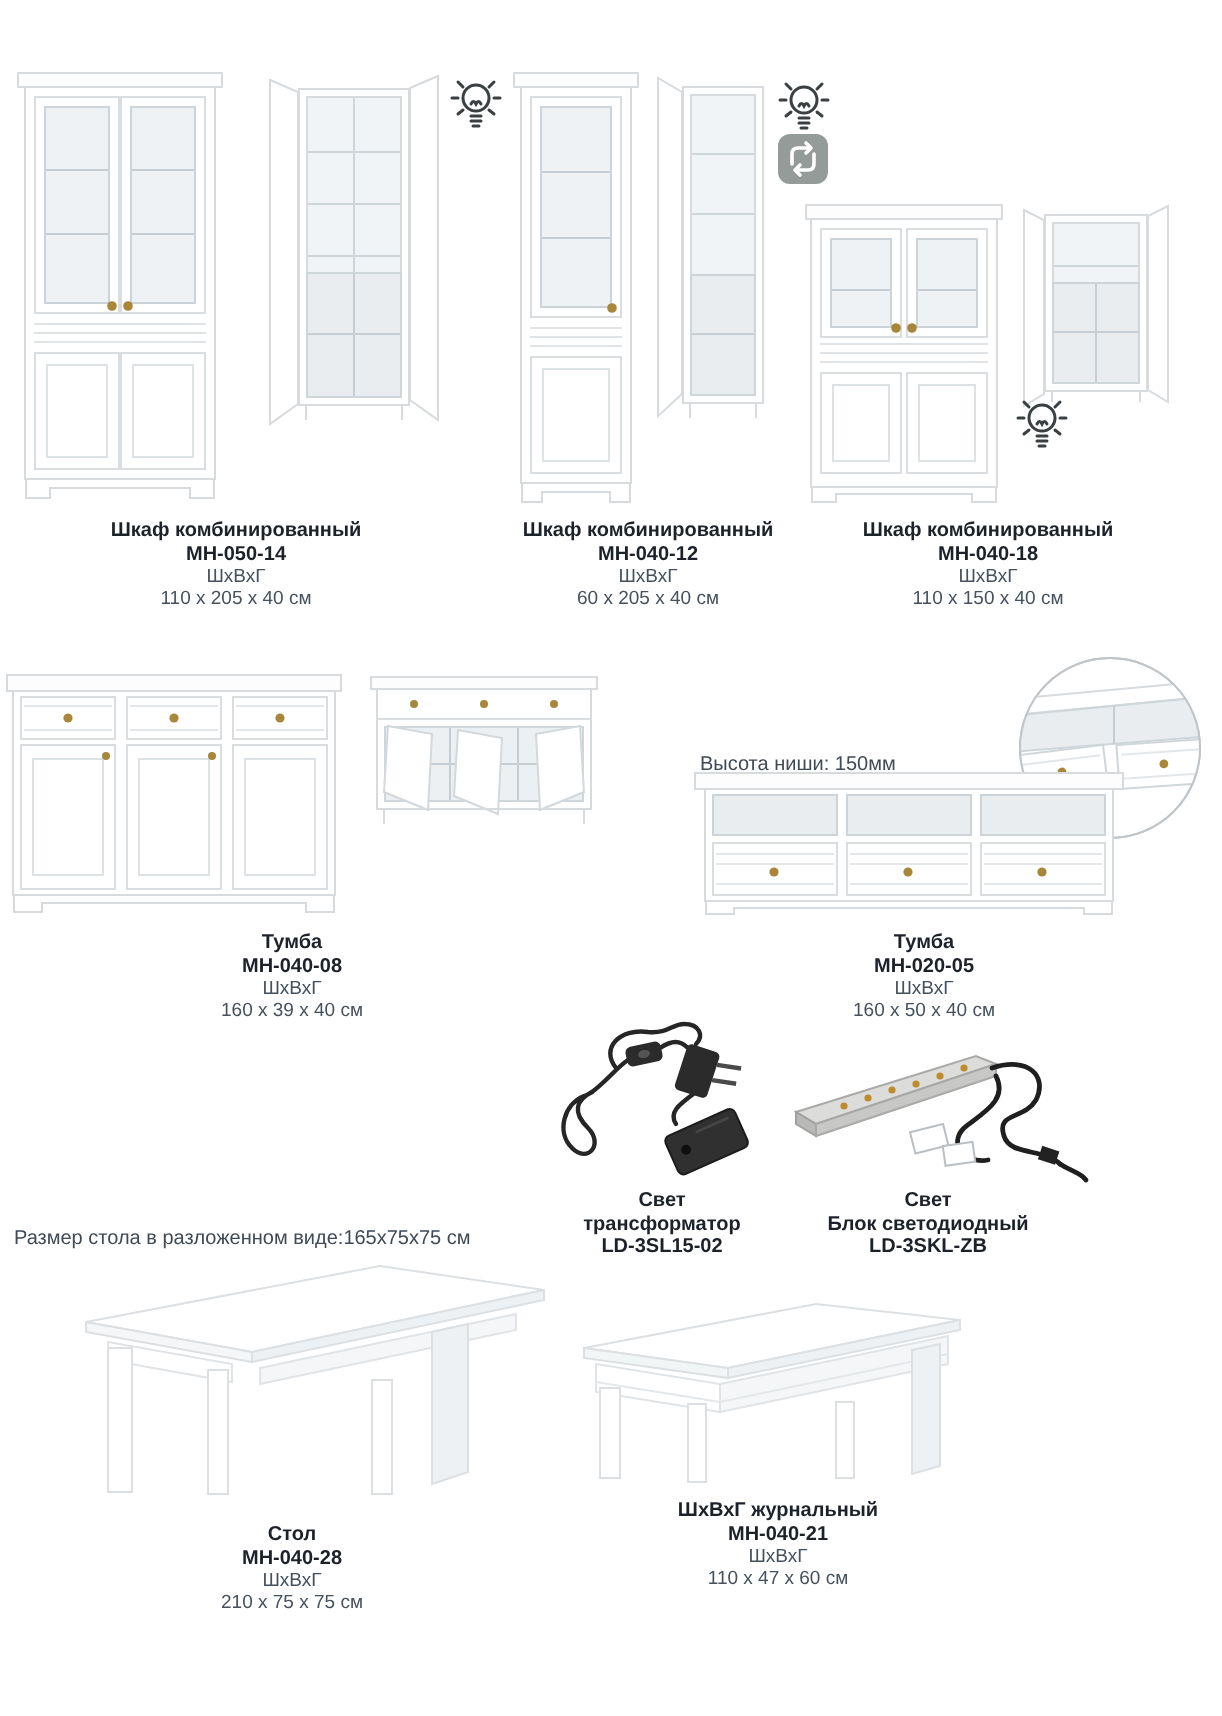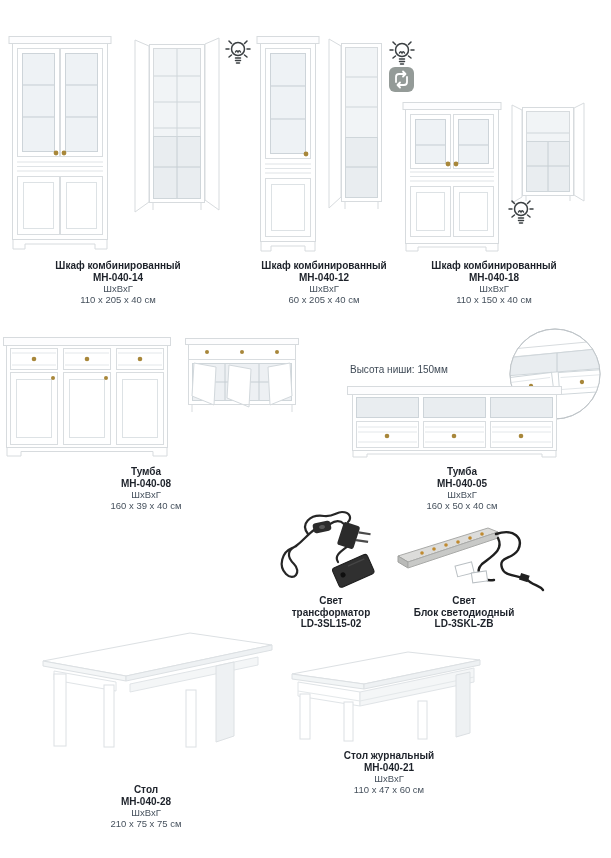--- a/index.html
+++ b/index.html
@@ -2,21 +2,21 @@
 <html><head>
 <meta charset="utf-8">
 <style>
   html,body{margin:0;padding:0;background:#fff;}
   .page{position:relative;width:611px;height:858px;background:#ffffff;overflow:hidden;
         font-family:"Liberation Sans", sans-serif;}
   .img{position:absolute;}
   .label{position:absolute;width:170px;text-align:center;}
   .lname{font-size:10px;font-weight:bold;color:#1d222a;line-height:11.5px;}
   .ldims{font-size:9.5px;color:#46515d;line-height:11px;}
-  .note{position:absolute;font-size:10px;color:#3f4a56;white-space:nowrap;}
+  .note{position:absolute;font-size:10px;color:#3f4a56;white-space:nowrap;margin-top:13px;}
 </style>
 </head>
 <body>
 
 <div class="page">
 
   <svg class="img" style="left:8px;top:33px" width="104" height="218" viewBox="0 0 104 218">
     <g>
       <rect x="1" y="3.5" width="102" height="7" fill="#fdfdfe" stroke="#d7dbde"></rect>
       <rect x="4.5" y="10.5" width="95" height="196" fill="#ffffff" stroke="#d7dbde"></rect>
@@ -75,21 +75,21 @@
         <line x1="22" y1="12" x2="25" y2="12"></line>
       <line x1="4" y1="4" x2="6.5" y2="6.5"></line>
         <line x1="22" y1="4" x2="19.5" y2="6.5"></line>
       <line x1="4" y1="20" x2="6.5" y2="18"></line>
         <line x1="22" y1="20" x2="19.5" y2="18"></line>
     </g>
   </svg>
 
   <div class="label" style="left:33px;top:260px">
     <div class="lname">Шкаф комбинированный</div>
-    <div class="lname">МН-040-14</div>
+    <div class="lname">МН-050-14</div>
     <div class="ldims">ШхВхГ</div>
     <div class="ldims">110 x 205 x 40 см</div>
   </div>
 
   <svg class="img" style="left:256px;top:33px" width="64" height="220" viewBox="0 0 64 220">
     <g>
       <rect x="1" y="3.5" width="62" height="7" fill="#fdfdfe" stroke="#d7dbde"></rect>
       <rect x="4.5" y="10.5" width="55" height="198" fill="#ffffff" stroke="#d7dbde"></rect>
     </g>
     <g>
@@ -343,21 +343,21 @@
       </g>
       <circle cx="40" cy="56" r="2.3" fill="#a8873a"></circle>
       <circle cx="107" cy="56" r="2.3" fill="#a8873a"></circle>
       <circle cx="174" cy="56" r="2.3" fill="#a8873a"></circle>
     </g>
     <path d="M6 70.5 H209 M6 70.5 V77 H20 V74 H195 V77 H209 V70.5" fill="none" stroke="#d7dbde"></path>
   </svg>
 
   <div class="label" style="left:377px;top:466px">
     <div class="lname">Тумба</div>
-    <div class="lname">МН-040-05</div>
+    <div class="lname">МН-020-05</div>
     <div class="ldims">ШхВхГ</div>
     <div class="ldims">160 x 50 x 40 см</div>
   </div>
 
   <svg class="img" style="left:276px;top:504px" width="112" height="88" viewBox="0 0 112 88">
     <g fill="none" stroke="#262626" stroke-width="2.2" stroke-linecap="round">
       <path d="M16 44 C6 48 2 62 10 70 C18 78 26 68 18 60 C10 52 12 46 20 42"></path>
       <path d="M20 42 C28 36 32 30 38 26"></path>
       <path d="M54 20 C60 16 64 16 68 20"></path>
       <path d="M72 42 C64 48 58 52 62 58"></path>
@@ -408,20 +408,21 @@
     <div class="lname">трансформатор</div>
     <div class="lname">LD-3SL15-02</div>
   </div>
 
   <div class="label" style="left:379px;top:595px">
     <div class="lname">Свет</div>
     <div class="lname">Блок светодиодный</div>
     <div class="lname">LD-3SKL-ZB</div>
   </div>
 
+  <div class="note" style="left:7px;top:601px">Размер стола в разложенном виде:165х75х75 см</div>
 
   <svg class="img" style="left:40px;top:630px" width="235" height="118" viewBox="0 0 235 118">
     <g>
       <polygon points="3,31 150,3 232,15 86,46" fill="#ffffff" stroke="#dce0e3"></polygon>
       <polygon points="3,31 86,46 86,51 3,36" fill="#f4f6f7" stroke="#dce0e3"></polygon>
       <polygon points="86,46 232,15 232,20 86,51" fill="#eef1f3" stroke="#dce0e3"></polygon>
     </g>
     <g>
       <polygon points="14,41 76,52 76,61 14,50" fill="#ffffff" stroke="#e0e4e7"></polygon>
       <polygon points="90,54 218,27 218,35 90,62" fill="#f4f6f7" stroke="#e0e4e7"></polygon>
@@ -447,27 +448,27 @@
       <line x1="72" y1="56" x2="186" y2="32" stroke="#e4e8ea"></line>
     </g>
     <g>
       <rect x="12" y="49" width="10" height="45" fill="#ffffff" stroke="#dce0e3"></rect>
       <rect x="56" y="57" width="9" height="39" fill="#ffffff" stroke="#dce0e3"></rect>
       <rect x="130" y="56" width="9" height="38" fill="#ffffff" stroke="#dce0e3"></rect>
       <polygon points="168,30 182,27 182,88 168,92" fill="#eef1f3" stroke="#dce0e3"></polygon>
     </g>
   </svg>
 
-  <div class="label" style="left:61px;top:784px">
+  <div class="label" style="left:61px;top:762px">
     <div class="lname">Стол</div>
     <div class="lname">МН-040-28</div>
     <div class="ldims">ШхВхГ</div>
     <div class="ldims">210 x 75 x 75 см</div>
   </div>
 
   <div class="label" style="left:304px;top:750px">
-    <div class="lname">Стол журнальный</div>
+    <div class="lname">ШхВхГ журнальный</div>
     <div class="lname">МН-040-21</div>
     <div class="ldims">ШхВхГ</div>
     <div class="ldims">110 x 47 x 60 см</div>
   </div>
 
 </div>
 
 </body></html>

